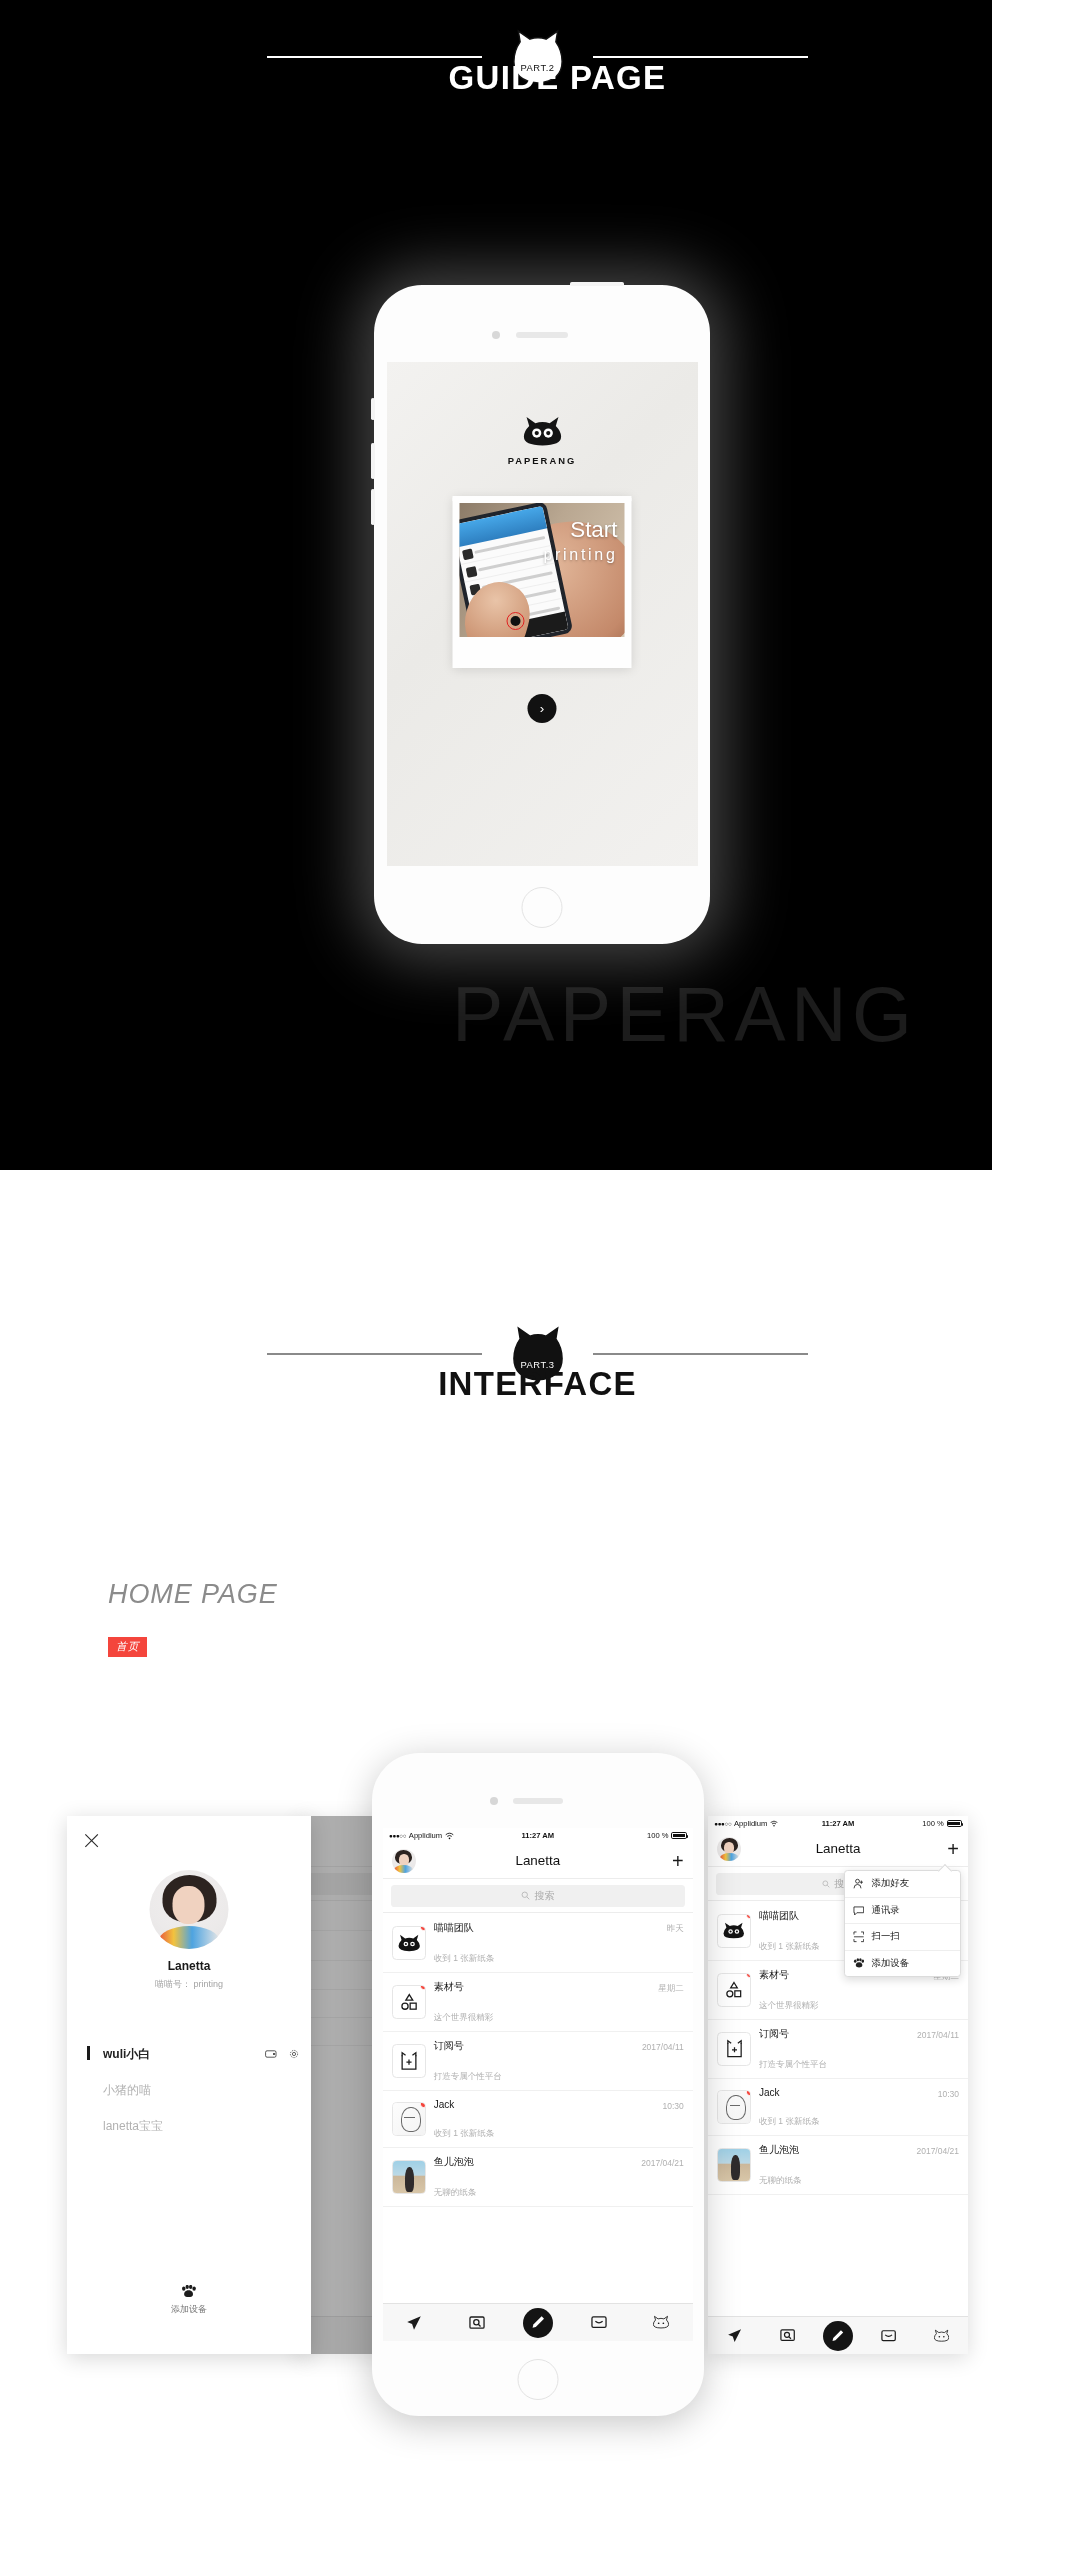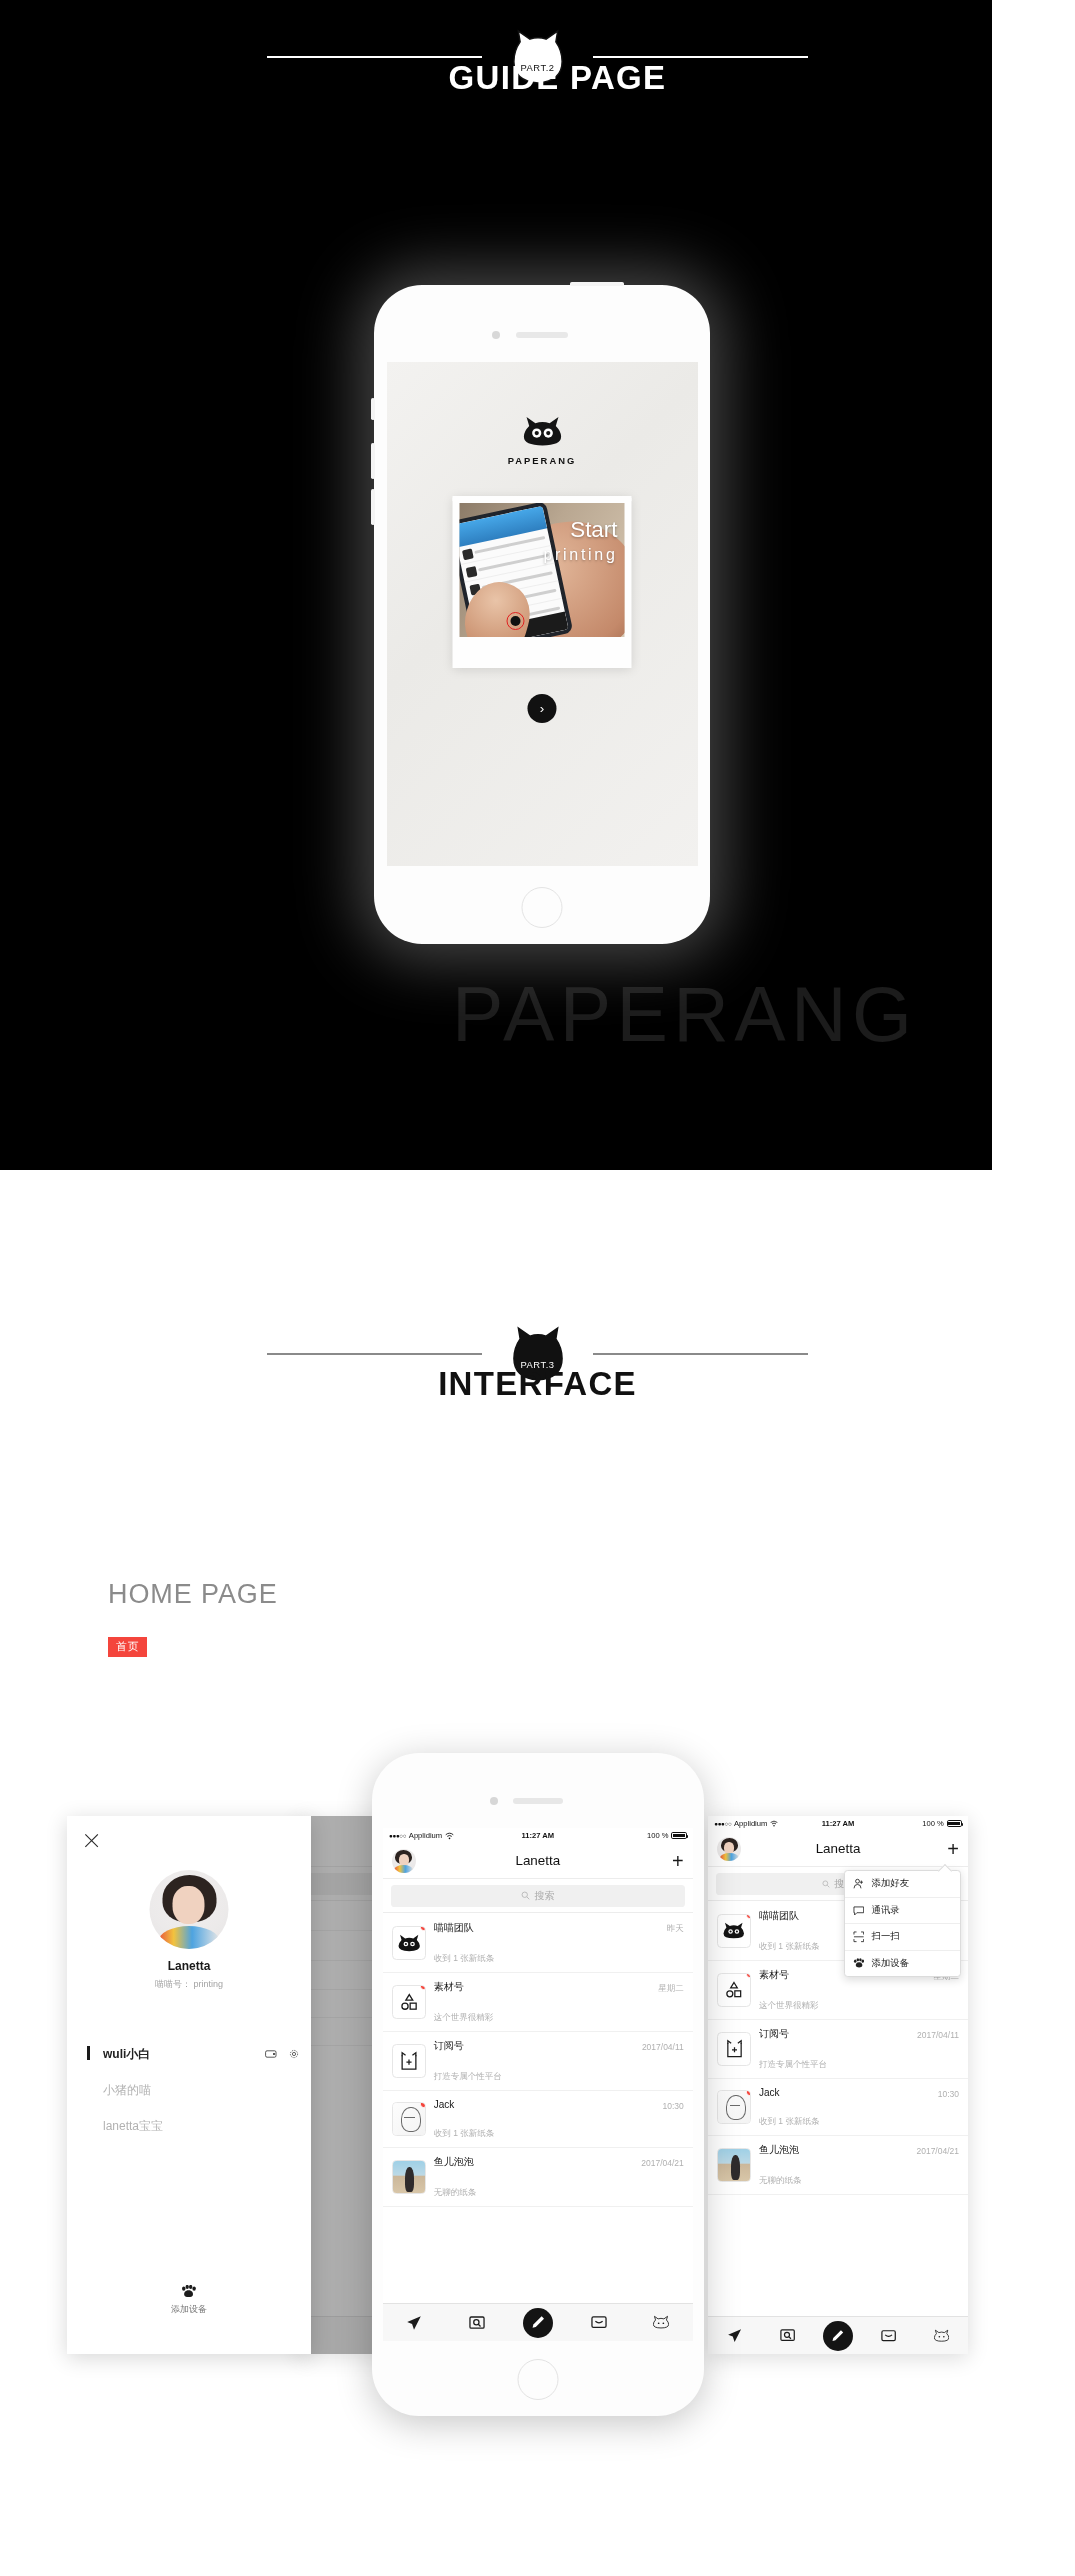--- a/index.html
+++ b/index.html
@@ -556,21 +556,21 @@
     <svg viewBox="0 0 56 62">
       <path d="M8 14 L6 2 L19 11 Q28 8 37 11 L50 2 L48 14 Q55 24 55 36 Q55 58 28 60 Q1 58 1 36 Q1 24 8 14 Z" fill="#111111" stroke="#111111" stroke-width="1.6"></path>
     </svg>
     <span class="plabel">PART.3</span>
   </div>
   <div class="part-rule rule-dark"></div>
 </div>
 
 <div class="part-title title-dark" style="top:1365px; z-index:10;">INTERFACE</div>
 
-<div class="home-head" style="z-index:10;">
+<div class="home-head" style="z-index:10;font-style:italic;">
   <div class="hh-title">HOME PAGE</div>
   <div class="hh-badge">首页</div>
 </div>
 
 <div class="panel panel-ghost">
   <div class="appscreen">
     <div class="statusbar">
       <div class="sb-left"></div>
       <div class="sb-time"></div>
       <div class="sb-right">

